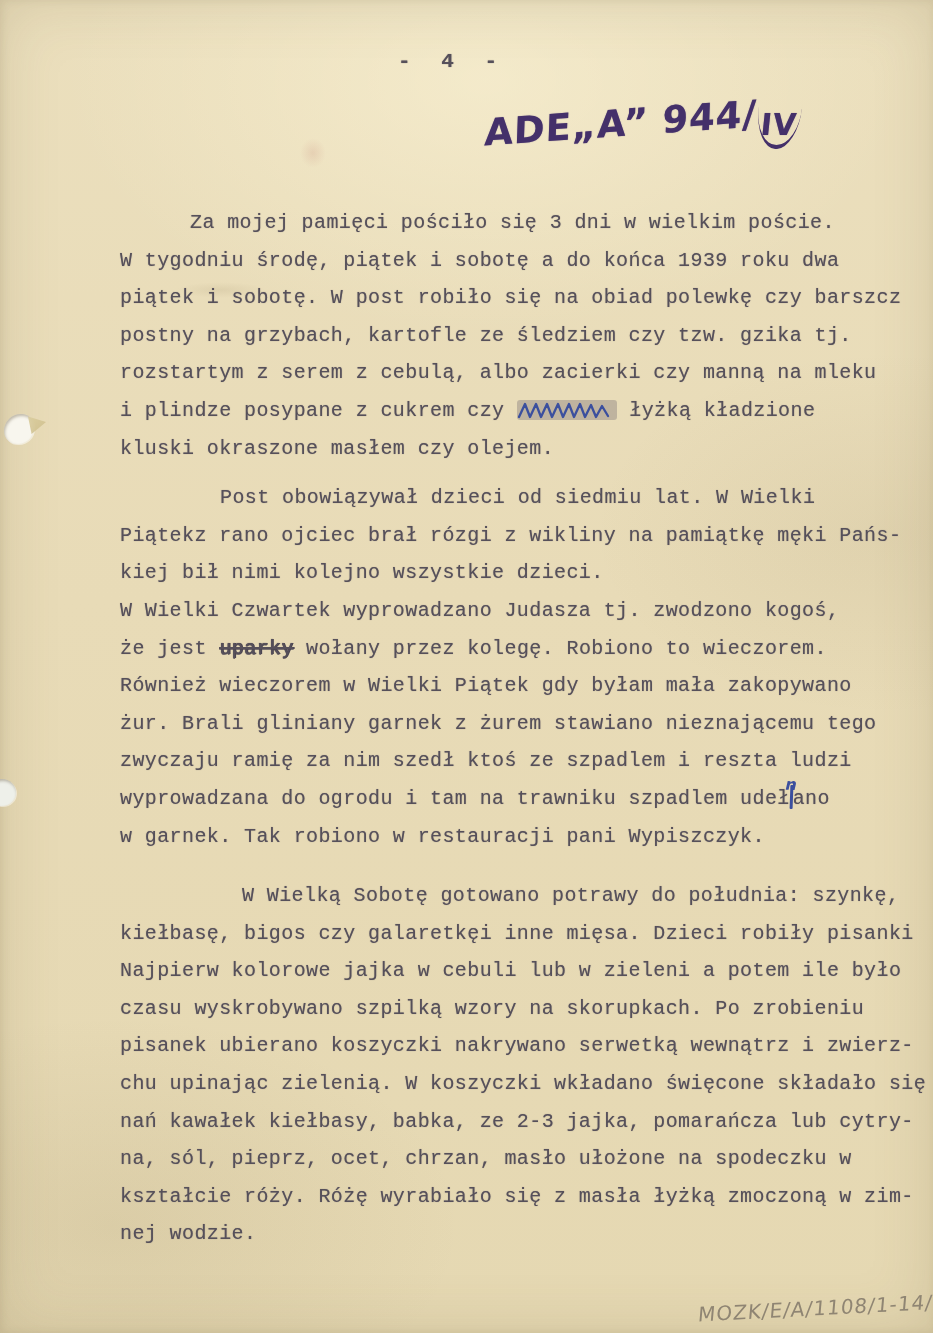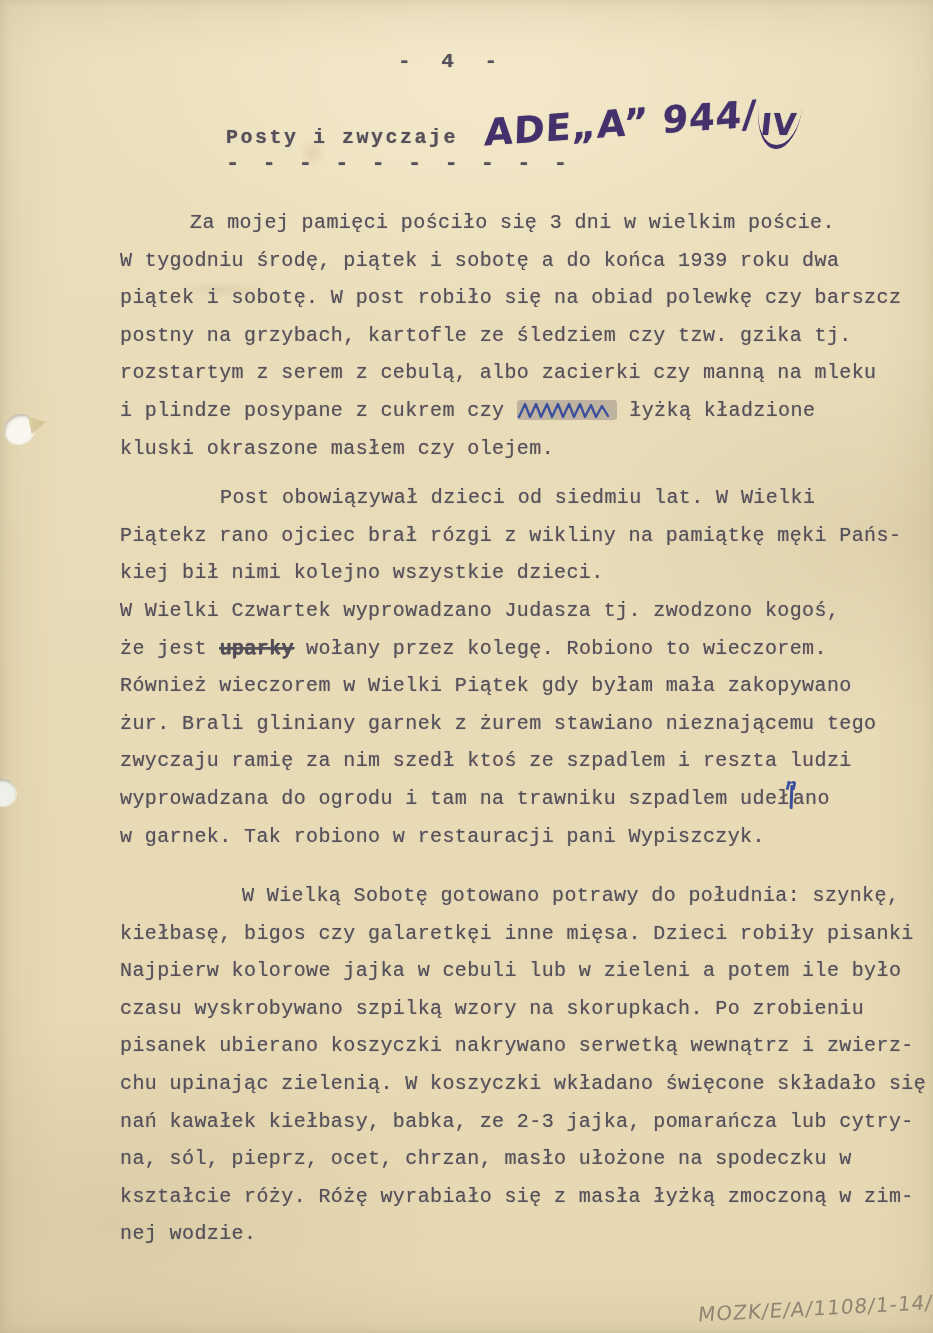--- a/index.html
+++ b/index.html
@@ -129,24 +129,20 @@
 </head>
 <body>
 
 <div class="page">
 
   <div class="stain-a"></div>
   <div class="stain-b"></div>
 
   <div class="page-number typed">- 4 -</div>
 
-  <div class="title-block">
-    <div class="doc-title typed">Posty i zwyczaje</div>
-    <div class="title-underline typed">- - - - - - - - - -</div>
-  </div>
 
   <div class="annotation-top"><span>ADE„A” 944/</span><span class="suffix">IV</span></div>
 
   <div id="text-area" class="typed"><div class="paragraph" style="margin-top: 0px;"><div class="line" style="padding-left: 70px;">Za mojej pamięci pościło się 3 dni w wielkim poście.</div><div class="line">W tygodniu środę, piątek i sobotę a do końca 1939 roku dwa</div><div class="line">piątek i sobotę. W post robiło się na obiad polewkę czy barszcz</div><div class="line">postny na grzybach, kartofle ze śledziem czy tzw. gzika tj.</div><div class="line">rozstartym z serem z cebulą, albo zacierki czy manną na mleku</div><div class="line">i plindze posypane z cukrem czy <span class="scribble"><svg width="100" height="24" viewBox="0 0 100 24">
               <path d="M2 19 L8 6 L13 19 L19 6 L24 19 L30 6 L35 19 L41 6 L46 19 L52 6 L57 19 L63 6 L68 19 L74 7 L79 19 L85 8 L91 18" fill="none" stroke="#3b4f9e" stroke-width="2.3" stroke-linecap="round" stroke-linejoin="round"></path>
             </svg></span> łyżką kładzione</div><div class="line">kluski okraszone masłem czy olejem.</div></div><div class="paragraph" style="margin-top: 12px;"><div class="line" style="padding-left: 100px;">Post obowiązywał dzieci od siedmiu lat. W Wielki</div><div class="line">Piątekz rano ojciec brał rózgi z wikliny na pamiątkę męki Pańs-</div><div class="line">kiej bił nimi kolejno wszystkie dzieci.</div></div><div class="paragraph" style="margin-top: 0px;"><div class="line">W Wielki Czwartek wyprowadzano Judasza tj. zwodzono kogoś,</div><div class="line">że jest <span class="struck">uparky</span> wołany przez kolegę. Robiono to wieczorem.</div><div class="line">Również wieczorem w Wielki Piątek gdy byłam mała zakopywano</div><div class="line">żur. Brali gliniany garnek z żurem stawiano nieznającemu tego</div><div class="line">zwyczaju ramię za nim szedł ktoś ze szpadlem i reszta ludzi</div><div class="line">wyprowadzana do ogrodu i tam na trawniku szpadlem udeł<span class="insert-mark"><span class="insert-letter">n</span></span>ano</div><div class="line">w garnek. Tak robiono w restauracji pani Wypiszczyk.</div></div><div class="paragraph" style="margin-top: 22px;"><div class="line" style="padding-left: 122px;">W Wielką Sobotę gotowano potrawy do południa: szynkę,</div><div class="line">kiełbasę, bigos czy galaretkęi inne mięsa. Dzieci robiły pisanki</div><div class="line">Najpierw kolorowe jajka w cebuli lub w zieleni a potem ile było</div><div class="line">czasu wyskrobywano szpilką wzory na skorupkach. Po zrobieniu</div><div class="line">pisanek ubierano koszyczki nakrywano serwetką wewnątrz i zwierz-</div><div class="line">chu upinając zielenią. W koszyczki wkładano święcone składało się</div><div class="line">nań kawałek kiełbasy, babka, ze 2-3 jajka, pomarańcza lub cytry-</div><div class="line">na, sól, pieprz, ocet, chrzan, masło ułożone na spodeczku w</div><div class="line">kształcie róży. Różę wyrabiało się z masła łyżką zmoczoną w zim-</div><div class="line">nej wodzie.</div></div></div>
 
   <div class="annotation-bottom">MOZK/E/A/1108/1-14/4</div>
 
   <div class="hole-1"></div>

